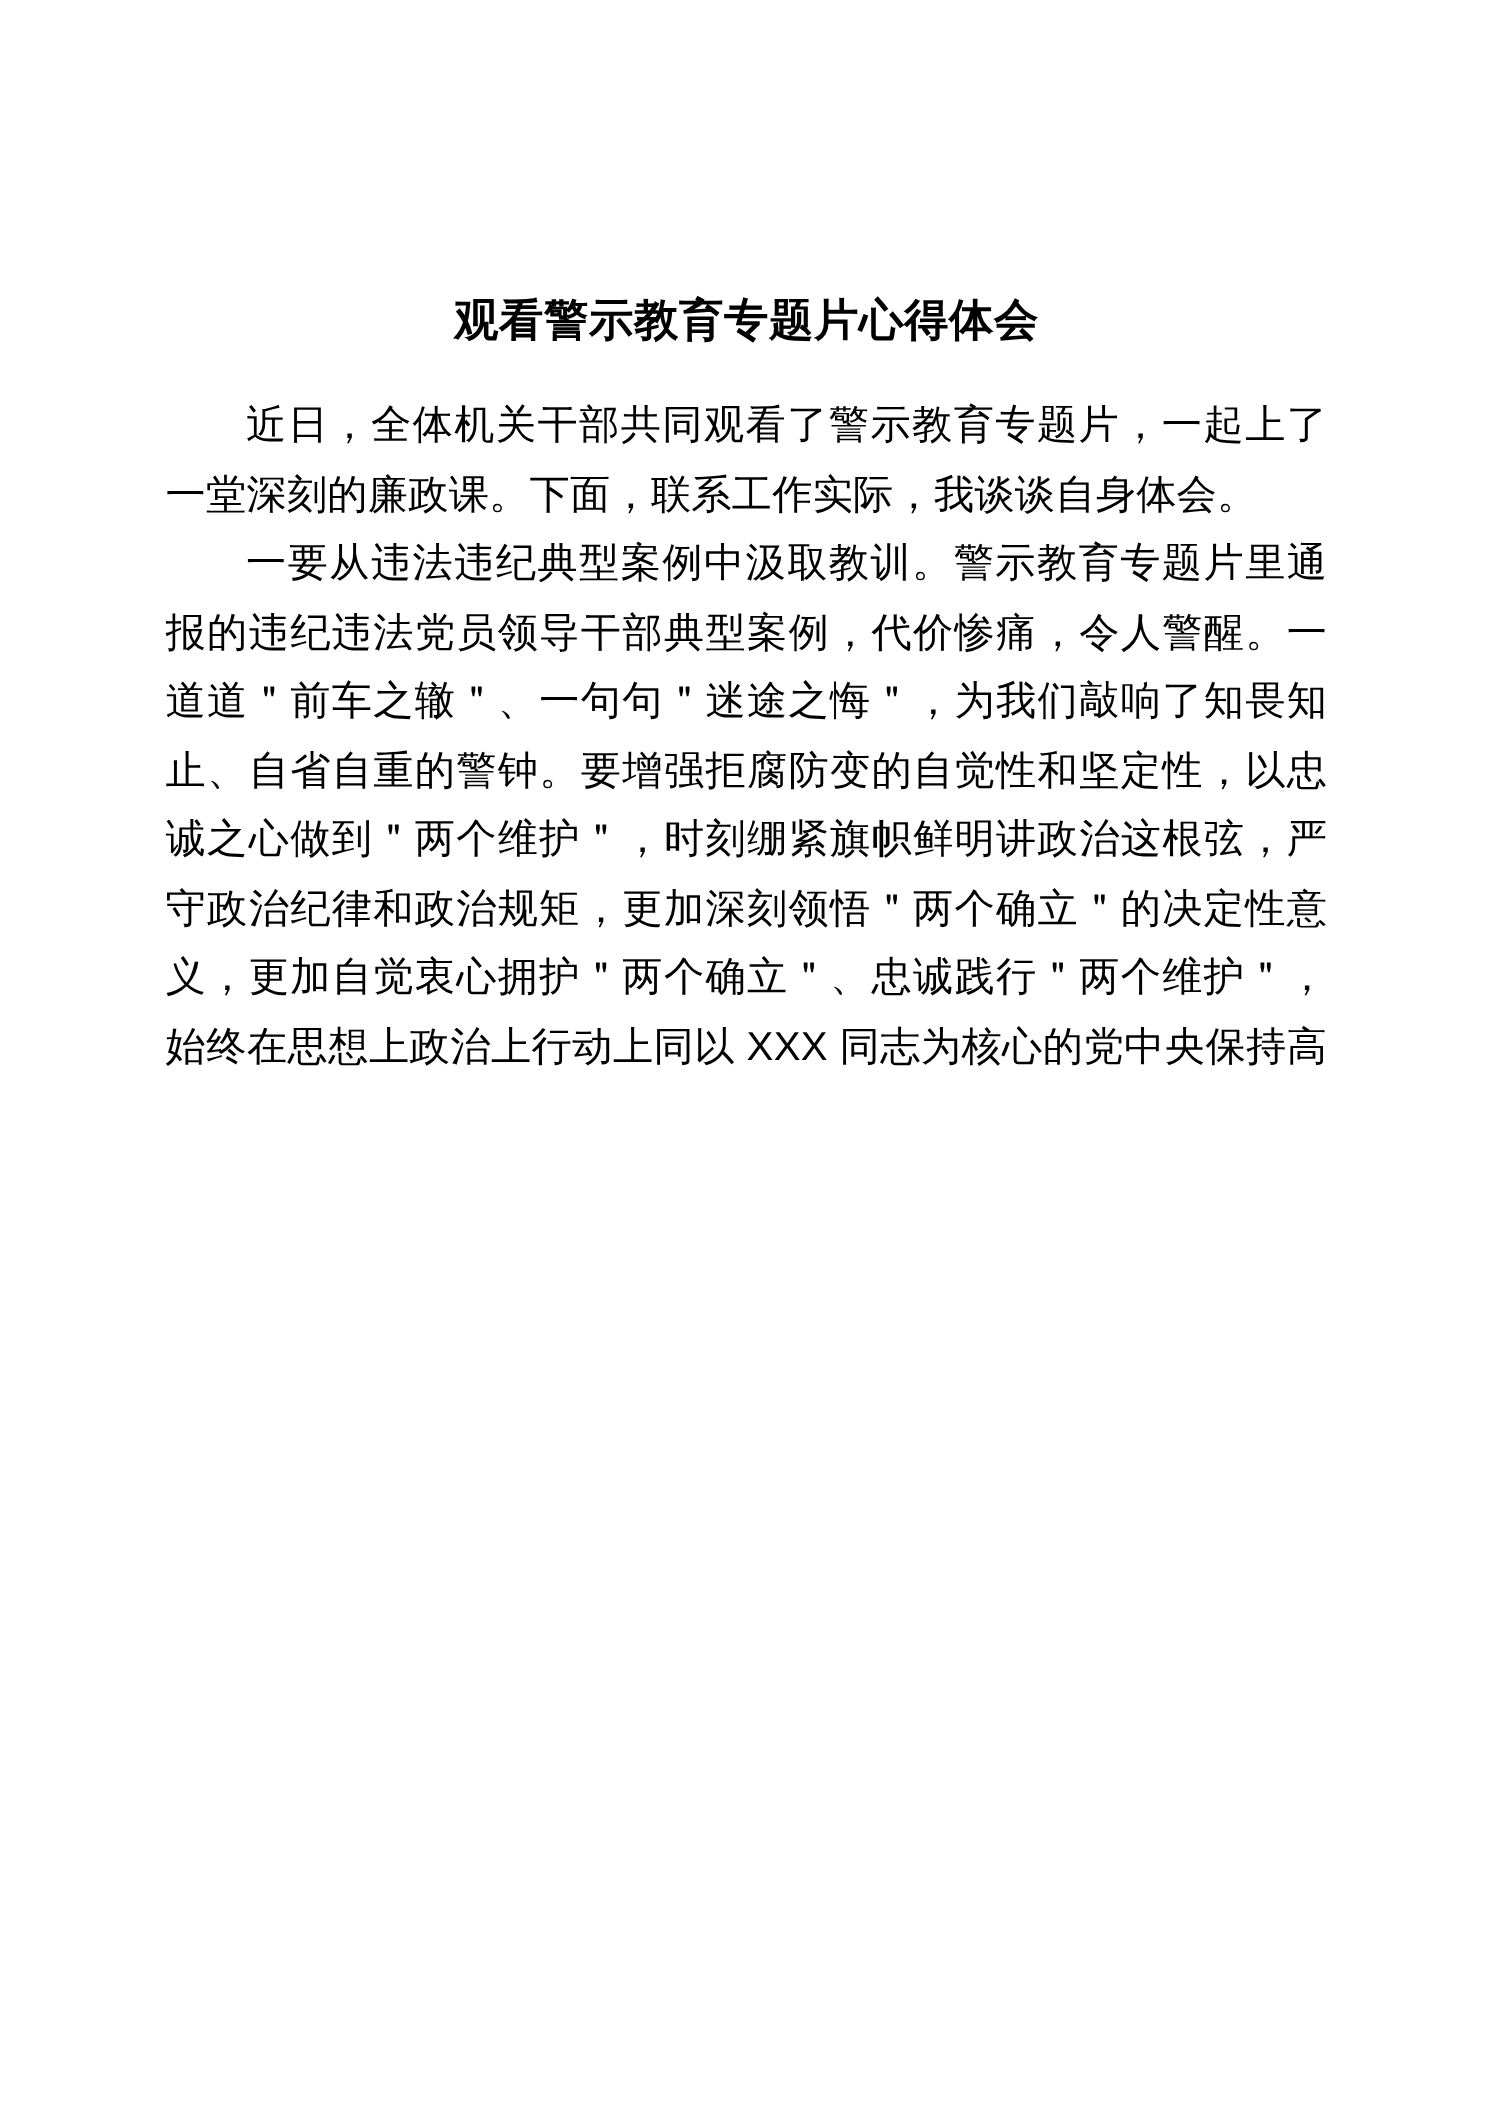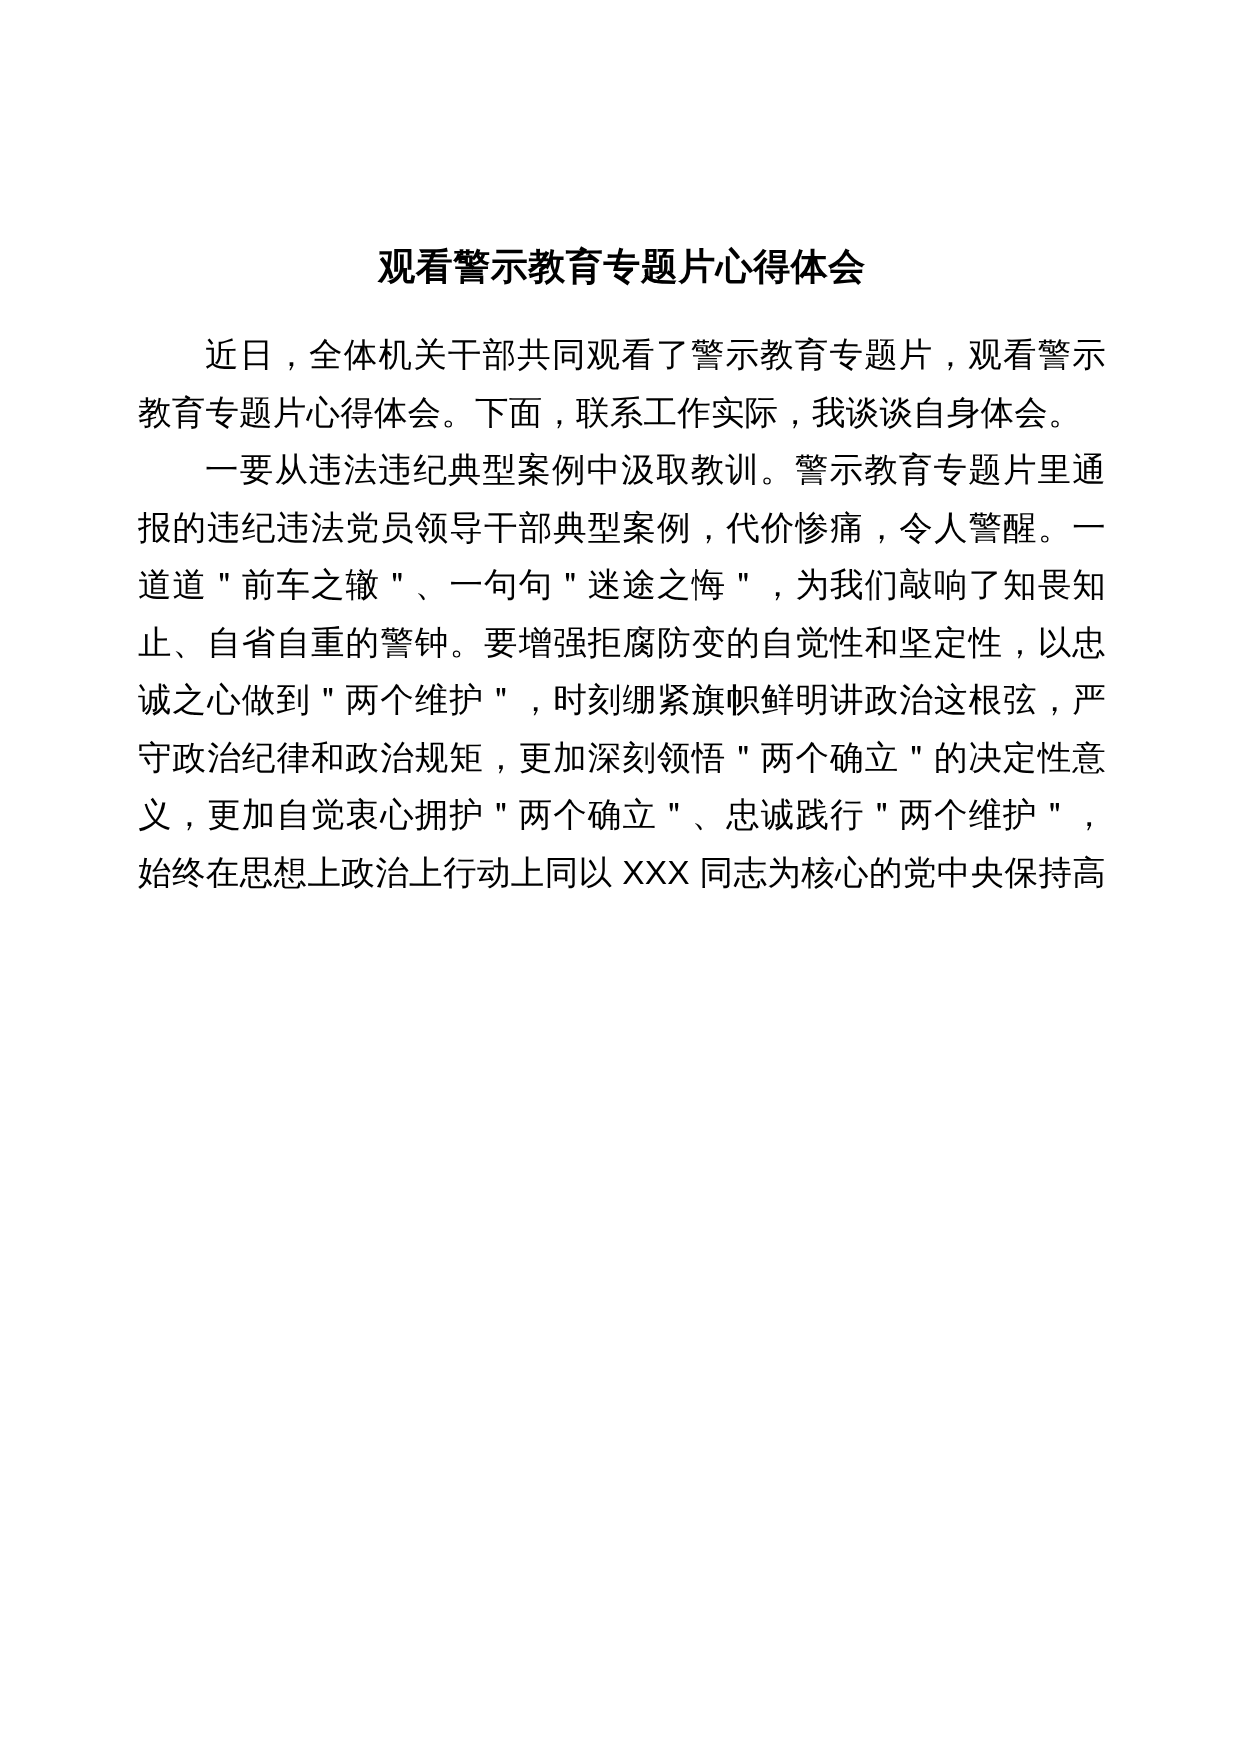--- a/index.html
+++ b/index.html
@@ -65,19 +65,19 @@
 </head>
 <body>
 
 <div class="page">
   <div class="content">
 
     <h1 class="doc-title">观看警示教育专题片心得体会</h1>
 
     <div class="body-block">
 
-      <p class="para">近日，全体机关干部共同观看了警示教育专题片，观看警示教育专题片心得体会。下面，联系工作实际，我谈谈自身体会。</p>
+      <p class="para">近日，全体机关干部共同观看了警示教育专题片，一起上了一堂深刻的廉政课。下面，联系工作实际，我谈谈自身体会。</p>
 
       <p class="para clipped"><span class="lead">一要从违法违纪典型案例中汲取教训。</span><span>警示教育专题片里通报的违纪违法党员领导干部典型案例，代价惨痛，令人警醒。一道道＂前车之辙＂、一句句＂迷途之悔＂，为我们敲响了知畏知止、自省自重的警钟。要增强拒腐防变的自觉性和坚定性，以忠诚之心做到＂两个维护＂，时刻绷紧旗帜鲜明讲政治这根弦，严守政治纪律和政治规矩，更加深刻领悟＂两个确立＂的决定性意义，更加自觉衷心拥护＂两个确立＂、忠诚践行＂两个维护＂，始终在思想上政治上行动上同以 XXX 同志为核心的党中央保持高度一致。要时刻保持如履薄冰、如临深渊的深刻警醒，深刻反思自己在思想上是否存在以上苗头性、倾向性问题。坚持举一反三，充分认识到权力这把＂双刃剑＂作用，主动在思想上划出红线、在行为上明确界限，时刻提醒自己，拧紧思想＂总开关＂、把稳从政＂方向盘＂、不使＂初心蒙尘＂。要持续弘扬大兴调研、大抓落实的实干作风，深入群众调研实情、体察民情，深入基层解剖麻雀、解决问题，为企业服务、为群众办事、为百姓造福，以良好的工作作风推动上级各项决</span></p>
 
     </div>
   </div>
 </div>
 
 </body></html>

